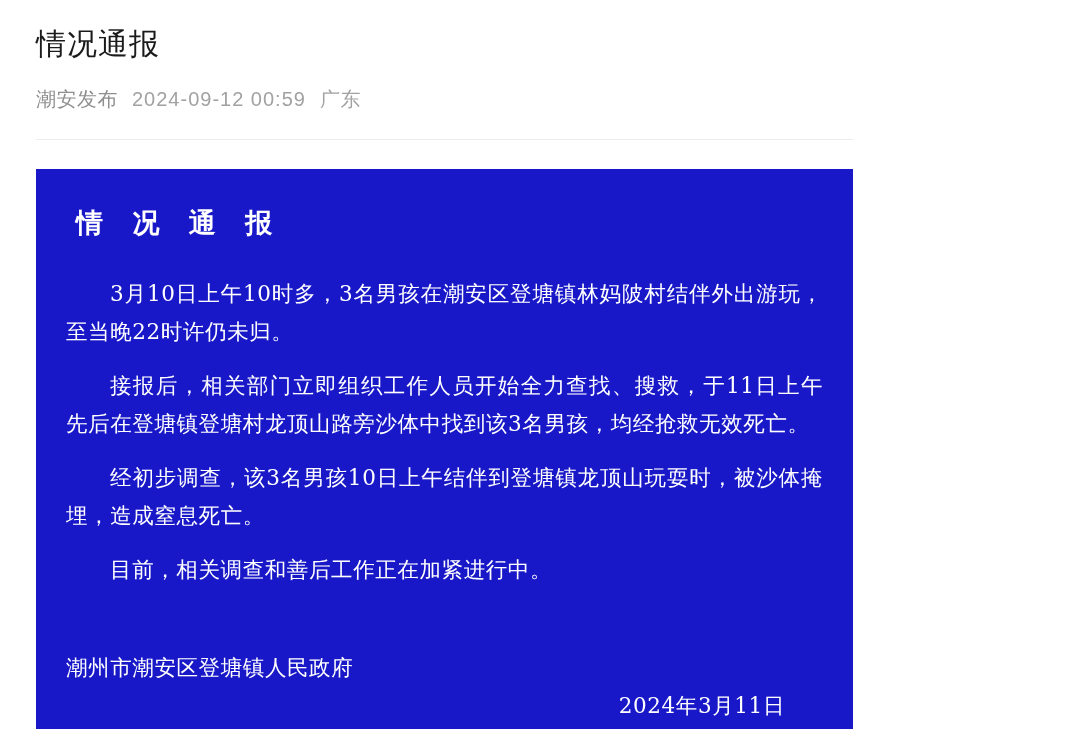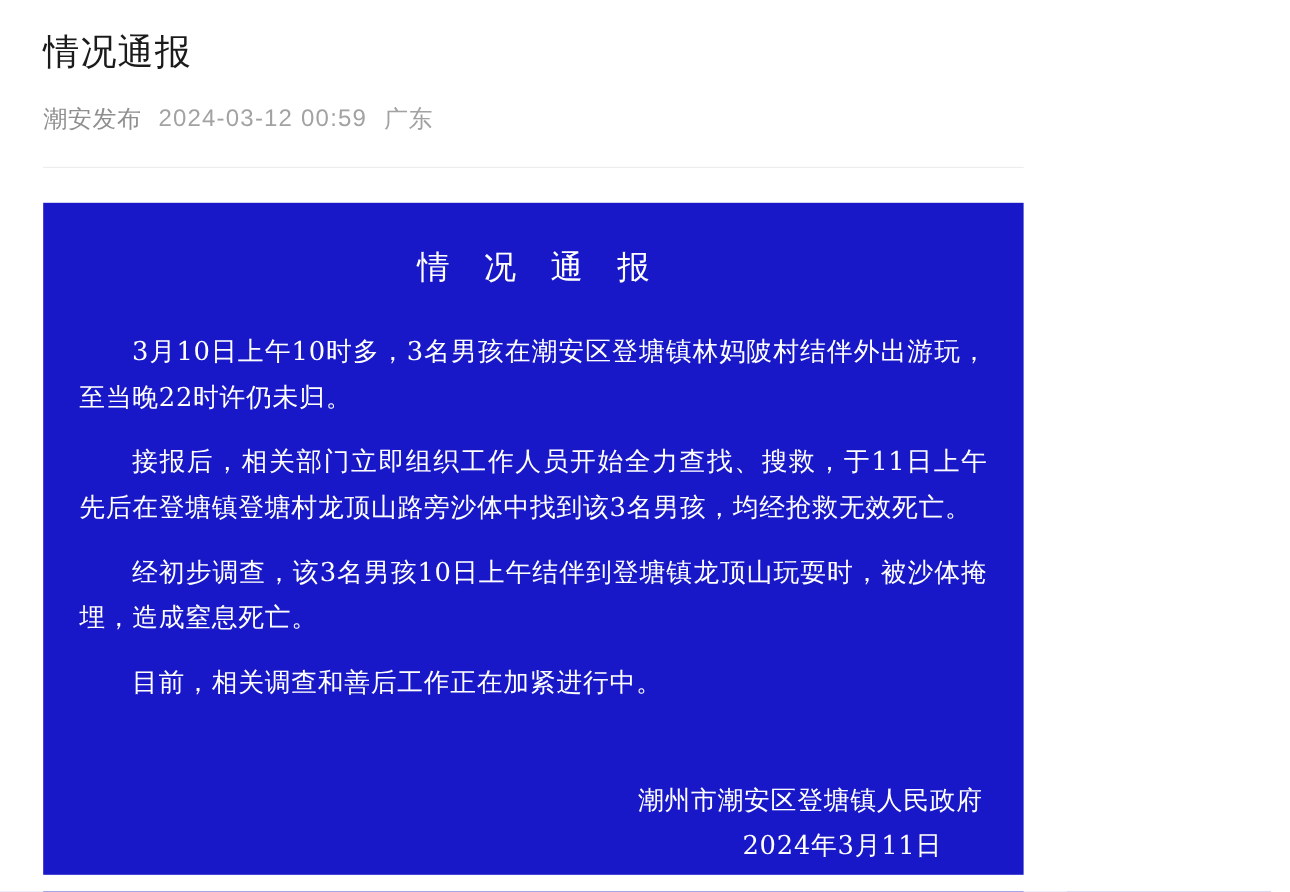--- a/index.html
+++ b/index.html
@@ -71,40 +71,39 @@
 
   .notice {
     background: #1818c8;
     color: #ffffff;
     padding: 28px 30px 34px 30px;
     box-sizing: border-box;
     font-family: "DejaVu Serif", "Liberation Serif", serif;
   }
 
   .notice-title {
-    text-align: center;
+    text-align: left;
     font-size: 27px;
-    font-weight: normal;
+    font-weight: bold;
     letter-spacing: 10px;
     margin: 8px 0 34px 0;
     text-indent: 10px;
   }
 
   .notice-p {
     font-size: 21.5px;
     line-height: 38px;
     text-indent: 2.05em;
     margin: 16px 0 2px 0;
     text-align: justify;
     letter-spacing: 0.6px;
   }
 
   .notice-sign {
     margin-top: 60px;
-    text-align: right;
     font-size: 21.5px;
     line-height: 38px;
     letter-spacing: 0.6px;
     padding-right: 4px;
   }
   .notice-date {
     text-align: right;
     font-size: 21.5px;
     line-height: 38px;
     letter-spacing: 0.6px;
@@ -124,21 +123,21 @@
 </head>
 <body>
 
 <div class="page">
 
   <div class="article-header">
     <h1 class="article-title">情况通报</h1>
 
     <div class="article-meta">
       <span class="source">潮安发布</span>
-      <span class="datetime">2024-03-12 00:59</span>
+      <span class="datetime">2024-09-12 00:59</span>
       <span class="location">广东</span>
     </div>
 
     <div class="header-divider"></div>
   </div>
 
   <div class="notice-wrap">
     <div class="notice">
 
       <div class="notice-title">情 况 通 报</div>

